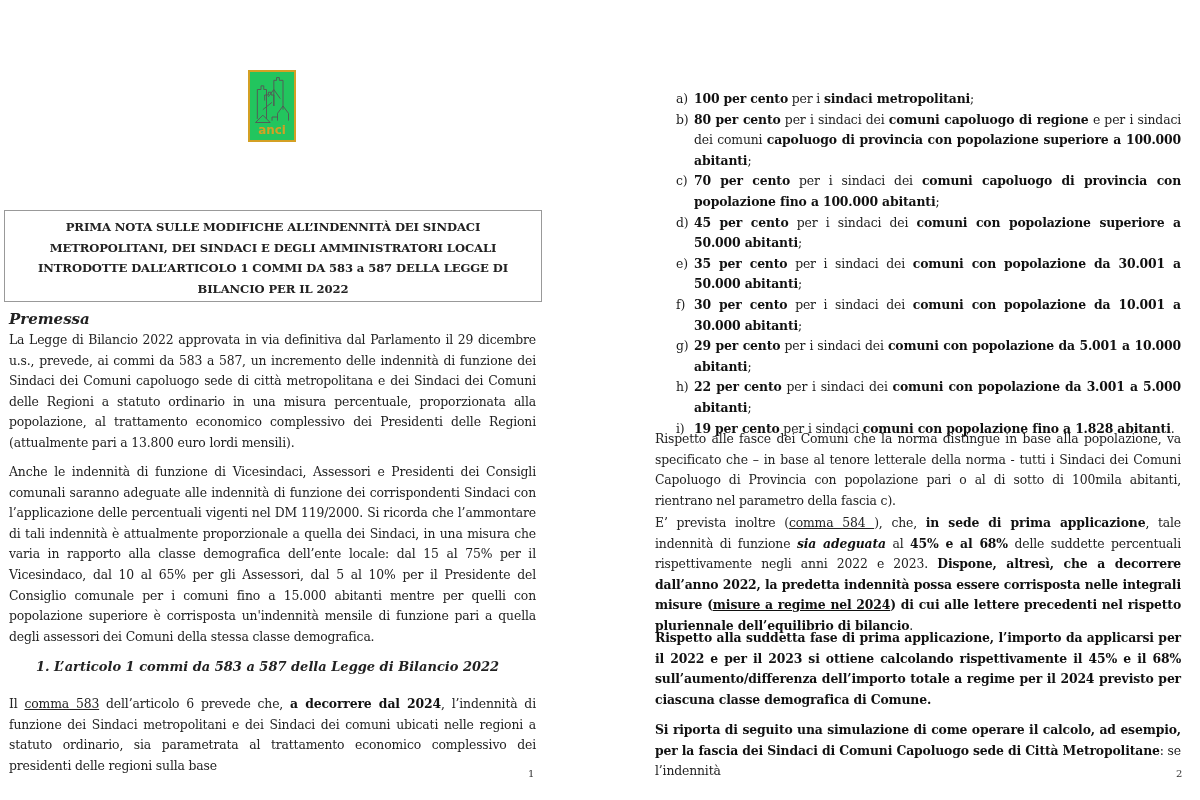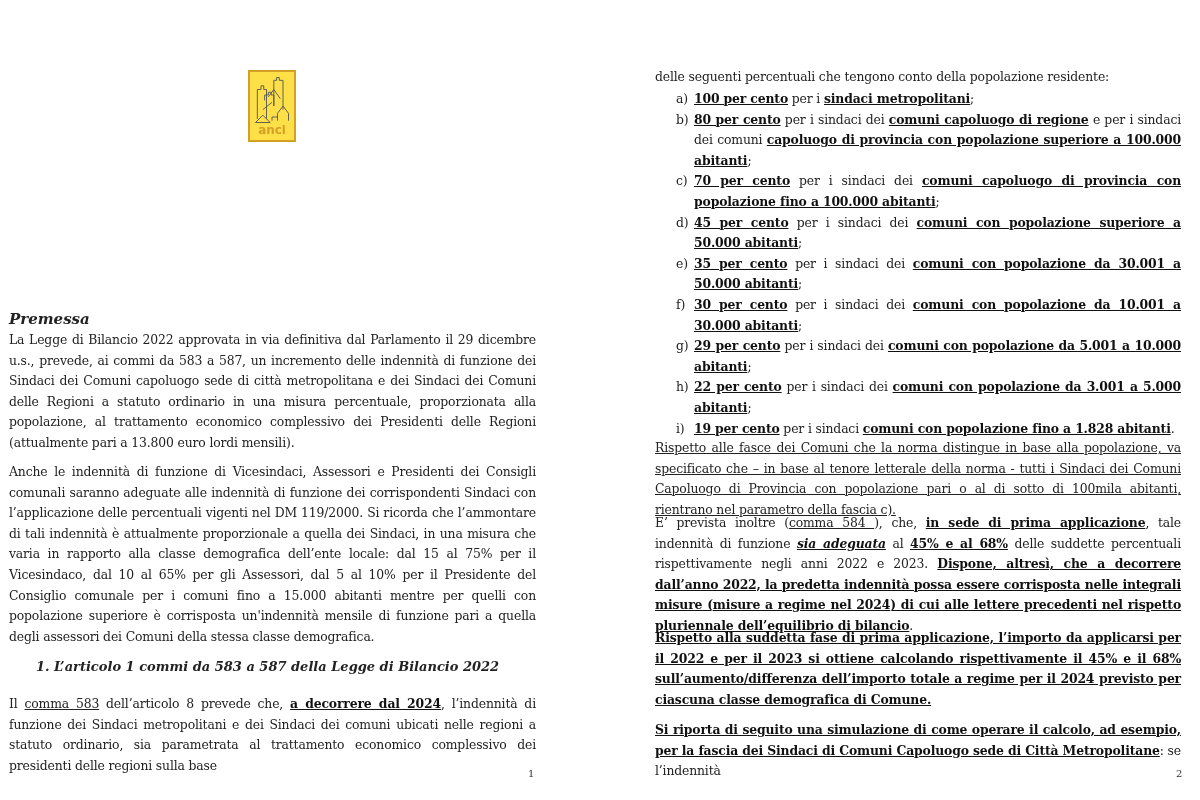--- a/index.html
+++ b/index.html
@@ -2,30 +2,30 @@
 <html><head>
 <meta charset="utf-8">
 <style>
   html, body { margin:0; padding:0; background:#fff; }
   body { width:1200px; height:800px; overflow:hidden; position:relative;
          font-family:"DejaVu Serif", serif; color:#222; }
   .page { position:absolute; top:0; height:800px; }
   #page1 { left:0; width:550px; }
   #page2 { left:640px; width:560px; }
   .txt { font-size:12.4px; line-height:20.6px; text-align:justify; letter-spacing:-0.15px; }
-  .logo { position:absolute; left:248px; top:70px; width:48px; height:72px; border:2px solid #d4a024; box-sizing:border-box; background:#fde047; }
+  .logo { position:absolute; left:248px; top:70px; width:48px; height:72px; border:2px solid #d4a024; box-sizing:border-box; background:#22c55e; }
   .logo svg { width:100%; height:100%; display:block; }
   .title-box { position:absolute; left:4px; top:210px; width:538px; height:92px; border:1px solid #999; box-sizing:border-box;
                text-align:center; font-weight:bold; font-size:11.6px; line-height:20.5px; padding-top:6px; letter-spacing:-0.1px; }
   .section-label { position:absolute; left:9px; top:310px; font-weight:bold; font-style:italic; font-size:15px; }
   .block { position:absolute; left:9px; width:527px; }
   .heading { position:absolute; left:30px; top:659px; font-weight:bold; font-style:italic; font-size:13px;margin-left:6px; }
   .pnum { position:absolute; font-size:10px; color:#333; }
   .u { text-decoration:underline; }
-  b { font-weight:bold; color:#111;text-decoration:underline; }
+  b { font-weight:bold; color:#111; }
   ol.list { list-style:none; margin:0; padding:0; position:absolute; left:36px; width:505px; top:89px; }
   ol.list li { position:relative; padding-left:18px; font-size:12.4px; line-height:20.6px; text-align:justify; letter-spacing:-0.15px; }
   ol.list li .mk { position:absolute; left:0; top:0; }
   .p2block { position:absolute; left:15px; width:526px; }
 </style>
 </head>
 <body>
 
 <div id="page1" class="page">
   <div class="logo">
@@ -37,52 +37,54 @@
         <path d="M6 54 L14 46 L22 54 Z"></path>
         <path d="M20 26 L26 18 L33 28"></path>
         <path d="M30 52 L30 44 L36 36 L42 44 L42 52"></path>
         <path d="M14 40 L24 32"></path>
         <path d="M24 52 L24 48 L30 48"></path>
       </g>
       <text x="24" y="66" text-anchor="middle" font-family="DejaVu Sans, sans-serif" font-weight="bold" font-size="13" fill="#d4a024">anci</text>
     </svg>
   </div>
 
+  <div class="title-box">
+    <span>PRIMA NOTA SULLE MODIFICHE ALL’INDENNITÀ DEI SINDACI METROPOLITANI, DEI SINDACI E DEGLI AMMINISTRATORI LOCALI INTRODOTTE DALL’ARTICOLO 1 COMMI DA 583 a 587 DELLA LEGGE DI BILANCIO PER IL 2022</span>
+  </div>
 
   <div class="section-label">Premessa</div>
 
   <div class="block txt" style="top:330px;">La Legge di Bilancio 2022 approvata in via definitiva dal Parlamento il 29 dicembre u.s., prevede, ai commi da 583 a 587,  un incremento delle indennità di funzione dei Sindaci dei Comuni capoluogo sede di città metropolitana e dei Sindaci dei Comuni delle Regioni a statuto ordinario in una misura percentuale, proporzionata alla popolazione, al trattamento economico complessivo dei Presidenti delle Regioni (attualmente pari a 13.800 euro lordi mensili).</div>
 
   <div class="block txt" style="top:462px;">Anche le indennità di funzione di Vicesindaci, Assessori e Presidenti dei Consigli comunali saranno adeguate alle indennità di funzione dei corrispondenti Sindaci con l’applicazione delle percentuali vigenti nel DM 119/2000. Si ricorda che l’ammontare di tali indennità è attualmente proporzionale a quella dei Sindaci, in una misura che varia in rapporto alla classe demografica dell’ente locale: dal 15 al 75% per il Vicesindaco, dal 10 al 65% per gli Assessori, dal 5 al 10% per il Presidente del Consiglio comunale per i comuni fino a 15.000 abitanti mentre per quelli con popolazione superiore è corrisposta un'indennità mensile di funzione pari a quella degli assessori dei Comuni della stessa classe demografica.</div>
 
   <div class="heading">1.  L’articolo 1 commi da 583 a 587 della Legge di Bilancio 2022</div>
 
   <div class="block txt" style="top:694px;">
-    <span>Il </span><span class="u">comma 583</span><span> dell’articolo 8 prevede che, </span><b>a decorrere dal 2024</b><span>, l’indennità di funzione dei Sindaci metropolitani e dei Sindaci dei comuni ubicati nelle regioni a statuto ordinario, sia parametrata al trattamento economico complessivo dei presidenti delle regioni sulla base</span>
+    <span>Il </span><span class="u">comma 583</span><span> dell’articolo 6 prevede che, </span><b>a decorrere dal 2024</b><span>, l’indennità di funzione dei Sindaci metropolitani e dei Sindaci dei comuni ubicati nelle regioni a statuto ordinario, sia parametrata al trattamento economico complessivo dei presidenti delle regioni sulla base</span>
   </div>
 
   <div class="pnum" style="left:528px; top:768px;">1</div>
 </div>
 
 <div id="page2" class="page">
-  <div class="p2block txt" style="top:67px;">delle seguenti percentuali che tengono conto della popolazione residente:</div>
 
   <ol class="list">
     <li><span class="mk">a)</span><b>100 per cento</b><span> per i </span><b>sindaci metropolitani</b><span>;</span></li>
     <li><span class="mk">b)</span><b>80 per cento</b><span> per i sindaci dei </span><b>comuni capoluogo di regione</b><span> e per i sindaci dei comuni </span><b>capoluogo di provincia con popolazione superiore a 100.000 abitanti</b><span>;</span></li>
     <li><span class="mk">c)</span><b>70 per cento</b><span> per i sindaci dei </span><b>comuni capoluogo di provincia con popolazione fino a 100.000 abitanti</b><span>;</span></li>
     <li><span class="mk">d)</span><b>45 per cento</b><span> per i sindaci dei </span><b>comuni con popolazione superiore a 50.000 abitanti</b><span>;</span></li>
     <li><span class="mk">e)</span><b>35 per cento</b><span> per i sindaci dei </span><b>comuni con popolazione da 30.001 a 50.000 abitanti</b><span>;</span></li>
     <li><span class="mk">f)</span><b>30 per cento</b><span> per i sindaci dei </span><b>comuni con popolazione da 10.001 a 30.000 abitanti</b><span>;</span></li>
     <li><span class="mk">g)</span><b>29 per cento</b><span> per i sindaci dei </span><b>comuni con popolazione da 5.001 a 10.000 abitanti</b><span>;</span></li>
     <li><span class="mk">h)</span><b>22 per cento</b><span> per i sindaci dei </span><b>comuni con popolazione da 3.001 a 5.000 abitanti</b><span>;</span></li>
     <li><span class="mk">i)</span><b>19 per cento</b><span> per i sindaci </span><b>comuni con popolazione fino a 1.828 abitanti</b><span>.</span></li>
   </ol>
 
-  <div class="p2block txt" style="top:438px;text-decoration:underline;">Rispetto alle fasce dei Comuni che la norma distingue in base alla popolazione, va specificato che – in base al tenore letterale della norma - tutti i Sindaci dei Comuni Capoluogo di Provincia con popolazione pari o al di sotto di 100mila abitanti, rientrano nel parametro della fascia c).</div>
+  <div class="p2block txt" style="top:429px;">Rispetto alle fasce dei Comuni che la norma distingue in base alla popolazione, va specificato che – in base al tenore letterale della norma - tutti i Sindaci dei Comuni Capoluogo di Provincia con popolazione pari o al di sotto di 100mila abitanti, rientrano nel parametro della fascia c).</div>
 
   <div class="p2block txt" style="top:513px;">
     <span>E’ prevista inoltre (</span><span class="u">comma 584 </span><span>), che, </span><b>in sede di prima applicazione</b><span>, tale indennità di funzione </span><b><i>sia adeguata</i></b><span> al </span><b>45% e al 68%</b><span> delle suddette percentuali rispettivamente negli anni 2022 e 2023. </span><b>Dispone, altresì, che a decorrere dall’anno 2022, la predetta indennità possa essere corrisposta nelle integrali misure (</b><b class="u">misure a regime nel 2024</b><b>) di cui alle lettere precedenti nel rispetto pluriennale dell’equilibrio di bilancio</b><span>.</span>
   </div>
 
   <div class="p2block txt" style="top:628px;">
     <b>Rispetto alla suddetta fase di prima applicazione, l’importo da applicarsi per il 2022 e per il 2023 si ottiene calcolando rispettivamente il 45% e il 68% sull’aumento/differenza dell’importo totale a regime per il 2024 previsto  per ciascuna classe demografica di Comune.</b>
   </div>
 
   <div class="p2block txt" style="top:720px;">

